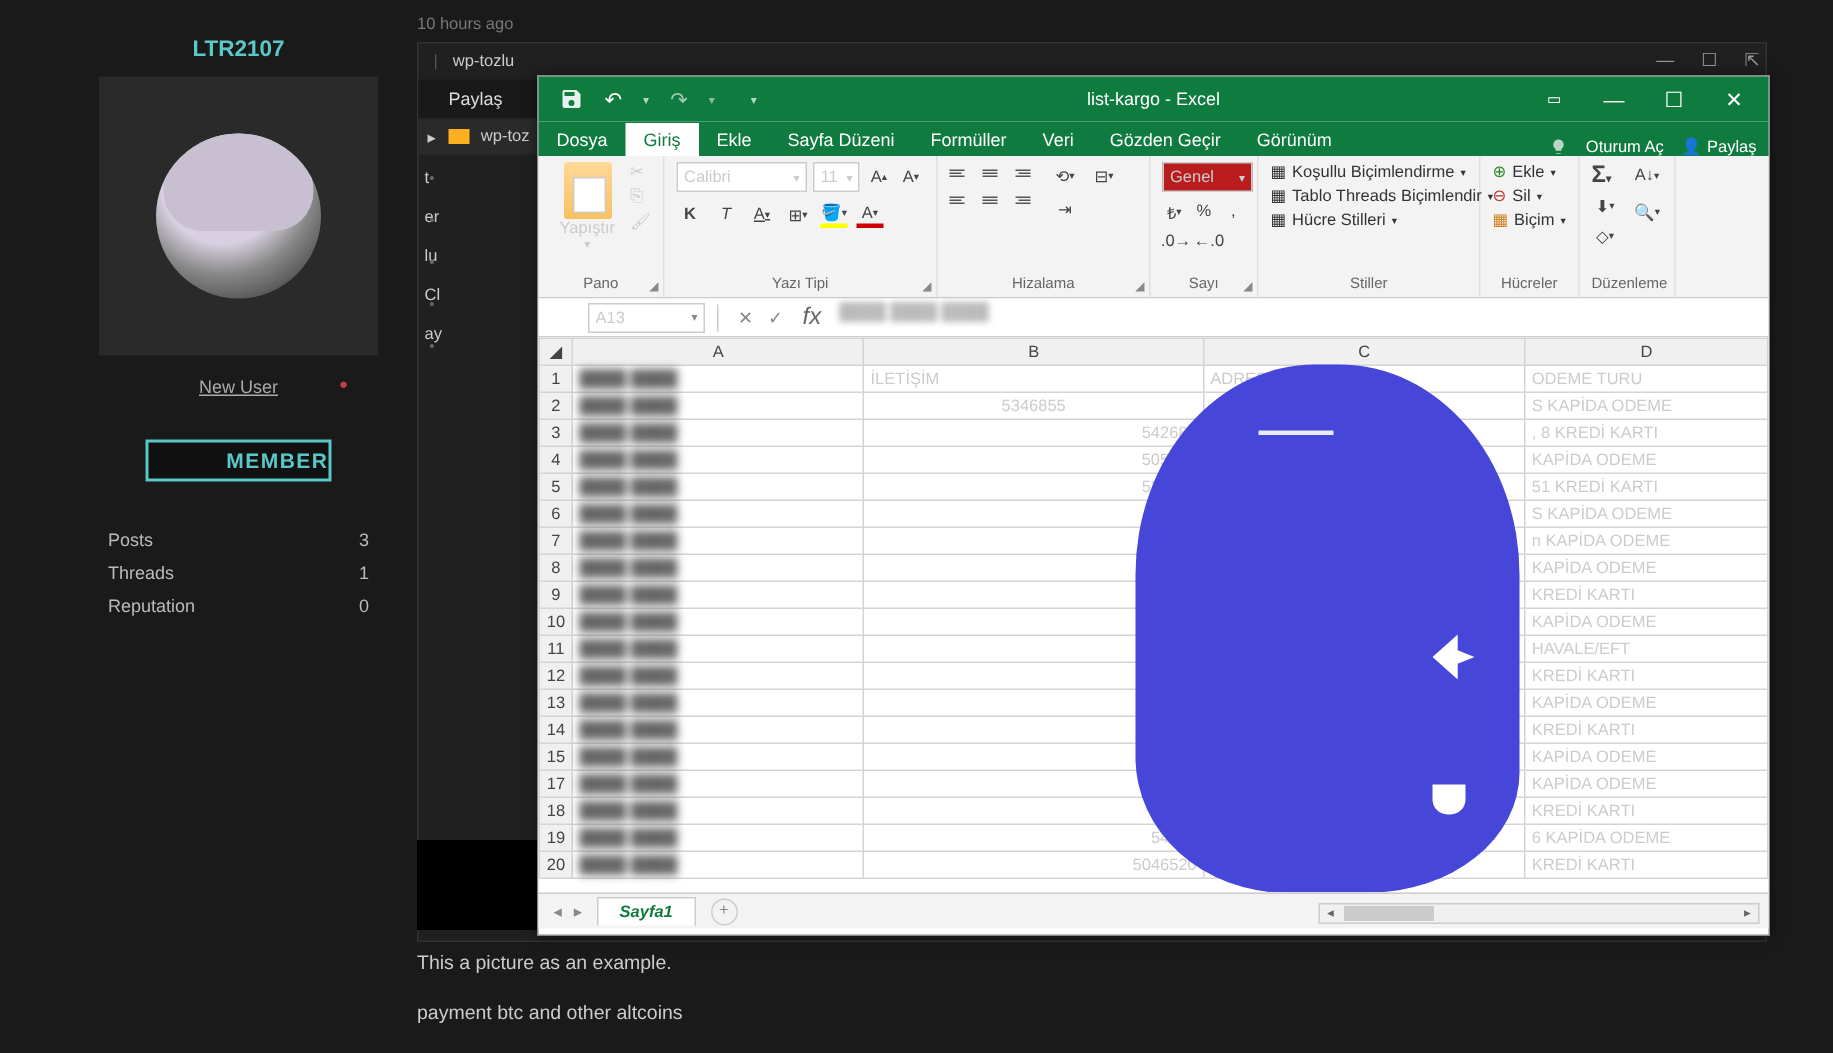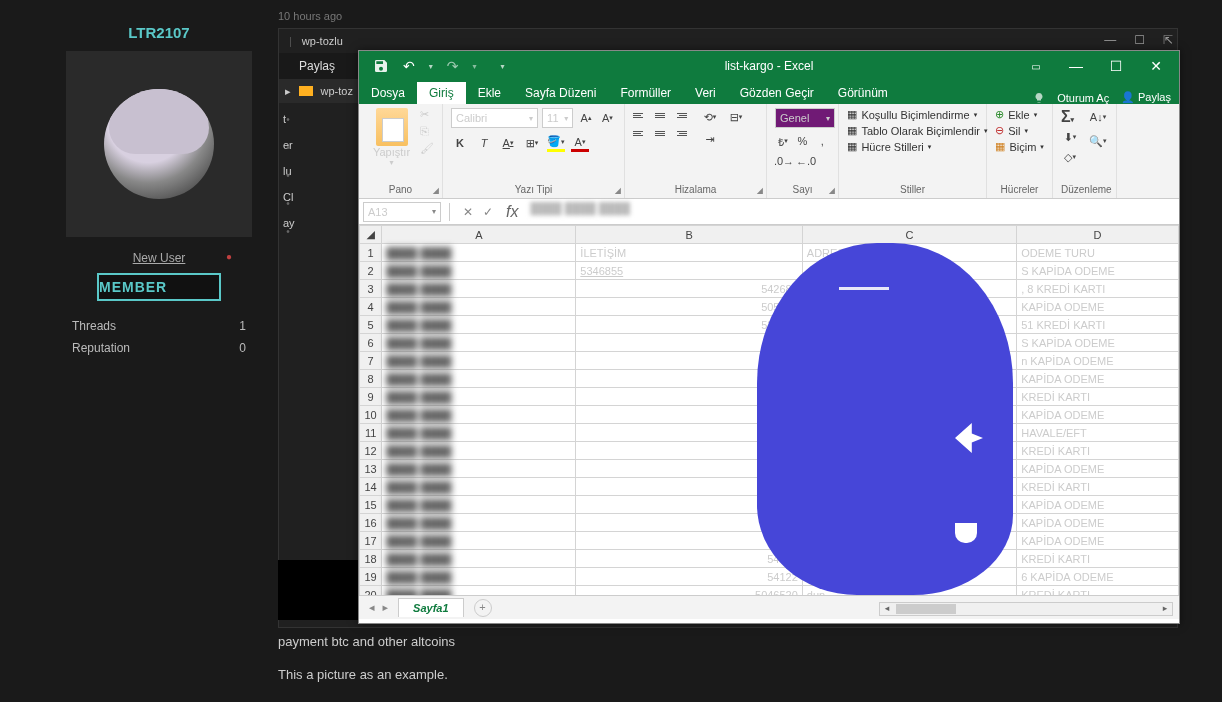--- a/index.html
+++ b/index.html
@@ -6,21 +6,21 @@
 body { background: #1a1a1a; color: #ccc; width: 1222px; height: 702px; overflow: hidden; position: relative; }
 
 
 .forum-sidebar { position: absolute; left: 64px; top: 0; width: 190px; }
 .username { color: #5ac8c8; font-weight: bold; text-align: center; margin-top: 24px; font-size: 15px; }
 .avatar-box { width: 186px; height: 186px; background: #2a2a2a; margin: 10px auto 0; display: flex; align-items: center; justify-content: center; }
 .avatar-circle { width: 110px; height: 110px; border-radius: 55px; background: radial-gradient(circle at 40% 30%, #d8d0e0 40%, #888 60%, #222 100%); position: relative; overflow: hidden; }
 .avatar-hair { position:absolute; top:-5px; left:5px; width:100px; height:70px; background:#c8c0d0; border-radius:50px 50px 30px 30px; }
 .newuser { text-align: center; margin-top: 14px; font-size: 12px; color: #aaa; position:relative;text-decoration:underline; }
 .newuser-dot { color:#c04040; position:absolute; right:22px; font-size:10px;}
-.member-badge { width: 124px; height: 28px; margin: 8px auto; border: 2px solid #5ac8c8; background: #111; color: #5ac8c8; text-align: left; line-height: 24px; font-weight: bold; font-size: 14px; letter-spacing: 1px; }
+.member-badge { width: 124px; height: 28px; margin: 28px auto; border: 2px solid #5ac8c8; background: #111; color: #5ac8c8; text-align: right; line-height: 24px; font-weight: bold; font-size: 14px; letter-spacing: 1px; }
 .stats { padding: 0 8px; margin-top: 14px; }
 .stat-row { display: flex; justify-content: space-between; font-size: 12px; color: #bbb; padding: 4px 0; }
 
 
 .post-area { position: absolute; left: 278px; top: 10px; right: 42px; }
 .timestamp { font-size: 11px; color: #777; }
 .post-text { margin-top: 634px; font-size: 13px; color: #ccc; }
 .post-text p { margin-bottom: 18px; }
 
 
@@ -78,31 +78,31 @@
 .bold { font-weight:bold;}
 .italic { font-style:italic;}
 .under { text-decoration:underline;}
 .color-under { border-bottom:3px solid #c00; padding-bottom:0;}
 .fill-under { border-bottom:3px solid #ff0; padding-bottom:0;}
 
 .align-grid { display:grid; grid-template-columns:repeat(3,16px); grid-template-rows:repeat(2,14px); gap:4px 6px; margin-bottom:4px;}
 .align-cell { display:flex; flex-direction:column; justify-content:center; gap:1px;}
 .align-cell span{ height:1px; background:#555; display:block;}
 
-.num-sel { width:60px; height:20px; border:1px solid #ccc; background:#701a75; padding:0 4px; display:flex; align-items:center; justify-content:space-between; font-size:11px;}
+.num-sel { width:60px; height:20px; border:1px solid #ccc; background:#b91c1c; padding:0 4px; display:flex; align-items:center; justify-content:space-between; font-size:11px;}
 
 .style-item { display:flex; align-items:center; gap:4px; font-size:11px; color:#333; margin-bottom:3px; white-space:nowrap;}
 
 .cell-item { display:flex; align-items:center; gap:4px; font-size:11px; color:#333; margin-bottom:3px;}
 
 .edit-col { display:flex; gap:10px;}
 .sigma { font-size:16px; font-weight:bold; color:#444;}
 
 
-.formula-row { height:26px; border-bottom:1px solid #ccc; display:flex; align-items:center; background:#fff;}
+.formula-row { height:26px; border-bottom:1px solid #ccc; display:flex; align-items:center; background:#fff;padding-left:29px;}
 .name-box { width:78px; height:20px; border:1px solid #ccc; margin-left:4px; padding:0 4px; font-size:11px; display:flex; align-items:center; justify-content:space-between;}
 .fb-sep { width:1px; height:18px; background:#ccc; margin:0 8px;}
 .fb-btn { width:20px; text-align:center; color:#888; font-size:12px;}
 .fx { font-style:italic; color:#666; margin:0 8px;}
 .formula-input { flex:1; height:20px; border:none; font-size:11px; color:#bbb; padding-left:4px; filter:blur(2px);}
 
 
 .sheet { position:relative; height:370px; overflow:hidden; background:#fff;}
 .sheet table { border-collapse:collapse; width:100%; font-size:11px;}
 .sheet th, .sheet td { border:1px solid #d4d4d4; height:18px; padding:0 4px; text-align:left; white-space:nowrap;}
@@ -136,20 +136,24 @@
   <div class="username">LTR2107</div>
   <div class="avatar-box">
     <div class="avatar-circle">
         <div class="avatar-hair"></div>
       </div>
   </div>
   <div class="newuser"><span>New User</span><span class="newuser-dot">●</span></div>
   <div class="member-badge">MEMBER</div>
   <div class="stats">
     <div class="stat-row">
+        <span>Posts</span>
+        <span>3</span>
+      </div>
+    <div class="stat-row">
         <span>Threads</span>
         <span>1</span>
       </div>
     <div class="stat-row">
         <span>Reputation</span>
         <span>0</span>
       </div>
   </div>
 </div>
 
@@ -349,21 +353,21 @@
     </div>
 
     <div class="rgroup" style="width:148px;">
       <div class="style-item">
           <span>▦</span>
           <span>Koşullu Biçimlendirme</span>
           <span style="font-size:7px;">▾</span>
         </div>
       <div class="style-item">
           <span>▦</span>
-          <span>Tablo Olarak Biçimlendir</span>
+          <span>Tablo Threads Biçimlendir</span>
           <span style="font-size:7px;">▾</span>
         </div>
       <div class="style-item">
           <span>▦</span>
           <span>Hücre Stilleri</span>
           <span style="font-size:7px;">▾</span>
         </div>
       <div class="rgroup-label">Stiller</div>
     </div>
 
@@ -429,21 +433,21 @@
           <tr>
             <td class="row-hdr">1</td>
             <td class="blur-name">████ ████</td>
             <td>İLETİŞİM</td>
             <td>ADRES</td>
             <td>ODEME TURU</td>
           </tr>
           <tr>
             <td class="row-hdr">2</td>
             <td class="blur-name">████ ████</td>
-            <td style="text-align:left;text-decoration:underline;">5346855</td>
+            <td style="text-align:center;">5346855</td>
             <td></td>
             <td>S KAPİDA ODEME</td>
           </tr>
           <tr>
             <td class="row-hdr">3</td>
             <td class="blur-name">████ ████</td>
             <td style="text-align:right;">542685</td>
             <td></td>
             <td>, 8 KREDİ KARTI</td>
           </tr>
@@ -521,27 +525,20 @@
             <td class="row-hdr">14</td>
             <td class="blur-name">████ ████</td>
             <td style="text-align:right;">53</td>
             <td></td>
             <td>KREDİ KARTI</td>
           </tr>
           <tr>
             <td class="row-hdr">15</td>
             <td class="blur-name">████ ████</td>
             <td style="text-align:right;">53</td>
-            <td></td>
-            <td>KAPİDA ODEME</td>
-          </tr>
-          <tr>
-            <td class="row-hdr">16</td>
-            <td class="blur-name">████ ████</td>
-            <td style="text-align:right;"></td>
             <td></td>
             <td>KAPİDA ODEME</td>
           </tr>
           <tr>
             <td class="row-hdr">17</td>
             <td class="blur-name">████ ████</td>
             <td style="text-align:right;">5055</td>
             <td>aştur Ör</td>
             <td>KAPİDA ODEME</td>
           </tr>
@@ -584,16 +581,16 @@
         <div class="track">
           <div class="thumb"></div>
         </div>
         <div class="arr">▸</div>
     </div>
   </div>
 </div>
 
 <div class="post-area" style="top:0;">
   <div class="post-text">
+    <p>This a picture as an example.</p>
     <p>payment btc and other altcoins</p>
-    <p>This a picture as an example.</p>
   </div>
 </div>
 
 </body></html>

